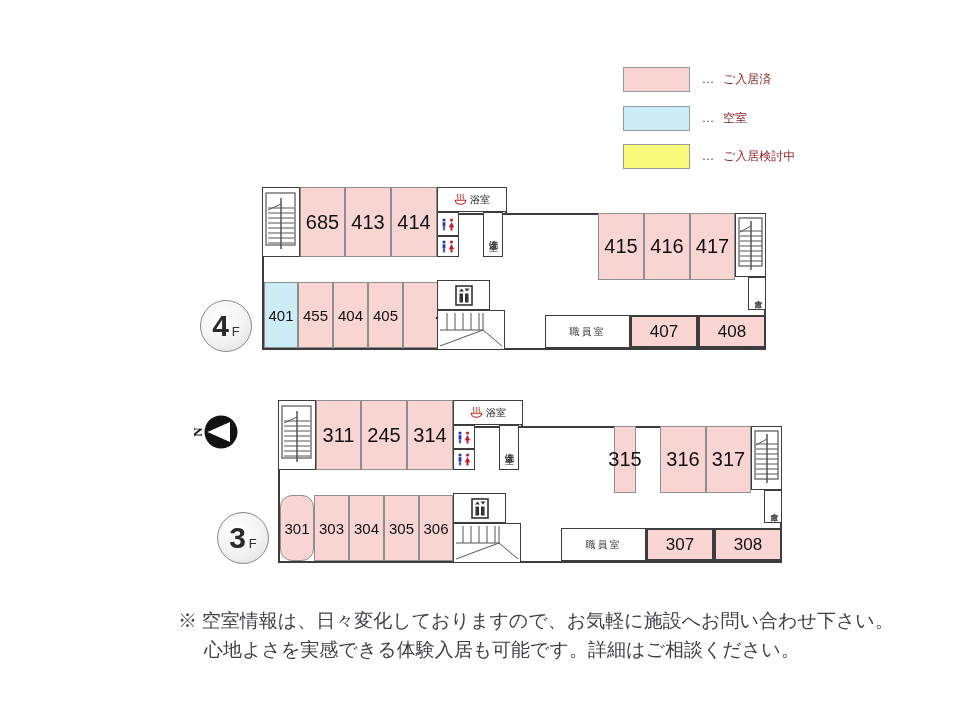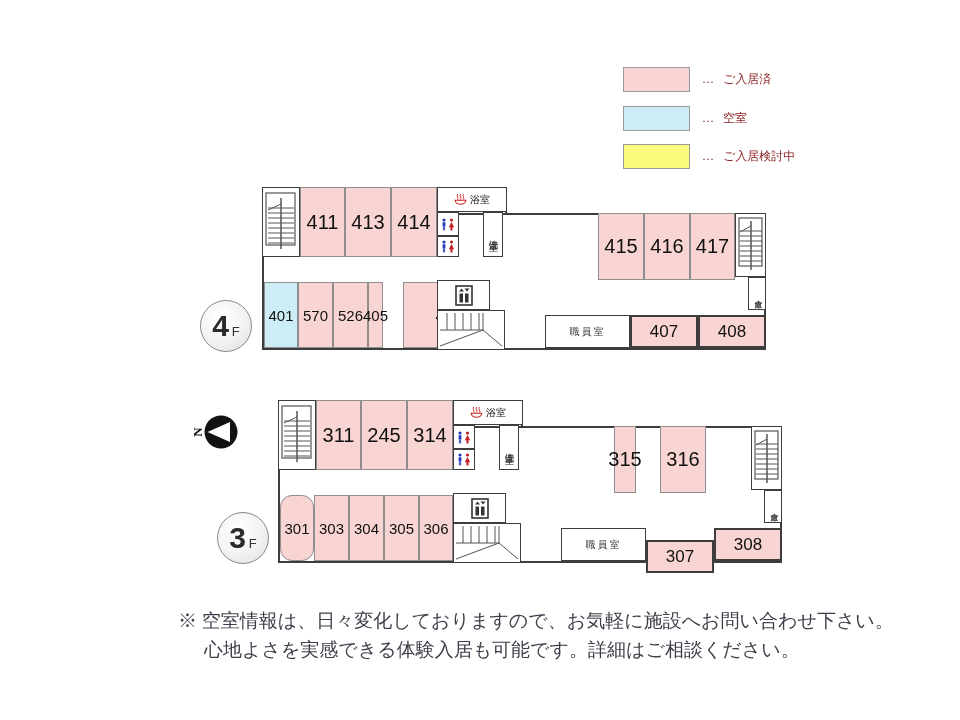--- a/index.html
+++ b/index.html
@@ -85,21 +85,21 @@
           <line x1="3" y1="21" x2="29" y2="21"></line>
           <line x1="3" y1="26" x2="29" y2="26"></line>
           <line x1="3" y1="31" x2="29" y2="31"></line>
           <line x1="3" y1="36" x2="29" y2="36"></line>
           <line x1="3" y1="41" x2="29" y2="41"></line>
           <line x1="3" y1="46" x2="29" y2="46"></line>
           <line x1="3" y1="51" x2="29" y2="51"></line>
         </svg>
     </div>
 
-    <div class="room big" style="left: 38px; top: 0px; width: 45px; height: 70px; background: rgb(248, 213, 210);">411</div>
+    <div class="room big" style="left: 38px; top: 0px; width: 45px; height: 70px; background: rgb(248, 213, 210);">685</div>
     <div class="room big" style="left: 83px; top: 0px; width: 46px; height: 70px; background: rgb(248, 213, 210);">413</div>
     <div class="room big" style="left: 129px; top: 0px; width: 46px; height: 70px; background: rgb(248, 213, 210);">414</div>
 
     <div class="fbox bath" style="left:175px;top:0;width:70px;height:25px">
       <span><svg width="13" height="12" viewBox="0 0 13 12" fill="none" stroke="#c62222">
             <path d="M1.2 7.3 a5.3 4 0 0 0 10.6 0 z" stroke-width="1.1"></path>
             <path d="M3.6 1 q-0.9 1.6 0 3 q0.9 1.4 0 2.6" stroke-width="0.9"></path>
             <path d="M6.5 1 q-0.9 1.6 0 3 q0.9 1.4 0 2.6" stroke-width="0.9"></path>
             <path d="M9.4 1 q-0.9 1.6 0 3 q0.9 1.4 0 2.6" stroke-width="0.9"></path>
           </svg></span>
@@ -148,23 +148,23 @@
           <line x1="2" y1="24" x2="24" y2="24"></line>
           <line x1="2" y1="29" x2="24" y2="29"></line>
           <line x1="2" y1="34" x2="24" y2="34"></line>
           <line x1="2" y1="39" x2="24" y2="39"></line>
           <line x1="2" y1="44" x2="24" y2="44"></line>
         </svg>
     </div>
     <div class="fbox vtext stor" style="left:486px;top:90px;width:18px;height:33px">倉庫</div>
 
     <div class="room small" style="left: 2px; top: 95px; width: 34px; height: 66px; background: rgb(205, 237, 246);">401</div>
-    <div class="room small" style="left: 36px; top: 95px; width: 35px; height: 66px; background: rgb(248, 213, 210);">570</div>
-    <div class="room small" style="left: 71px; top: 95px; width: 35px; height: 66px; background: rgb(248, 213, 210);">526</div>
-    <div class="room small" style="left: 106px; top: 95px; width: 15px; height: 66px; background: rgb(248, 213, 210);">405</div>
+    <div class="room small" style="left: 36px; top: 95px; width: 35px; height: 66px; background: rgb(248, 213, 210);">455</div>
+    <div class="room small" style="left: 71px; top: 95px; width: 35px; height: 66px; background: rgb(248, 213, 210);">404</div>
+    <div class="room small" style="left: 106px; top: 95px; width: 35px; height: 66px; background: rgb(248, 213, 210);">405</div>
     <div class="room small" style="left: 141px; top: 95px; width: 34px; height: 66px; background: rgb(248, 213, 210); padding-left: 44px;">406</div>
 
     <div class="fbox" style="left:175px;top:93px;width:53px;height:30px">
       <svg width="18" height="21" viewBox="0 0 18 21">
           <rect x="1" y="1" width="16" height="19" fill="#fff" stroke="#333" stroke-width="1.6"></rect>
           <path d="M4 6.5 L9 6.5 L6.5 3.5 Z" fill="#333"></path>
           <path d="M9.5 3.5 L14.5 3.5 L12 6.5 Z" fill="#333"></path>
           <rect x="4.5" y="8.5" width="3.5" height="9" fill="#333"></rect>
           <rect x="10" y="8.5" width="3.5" height="9" fill="#333"></rect>
         </svg>
@@ -259,20 +259,21 @@
           <g fill="#c61f1f">
             <circle cx="11.5" cy="2" r="1.6"></circle>
             <path d="M11.5 4 l2.7 5.2 h-1.7 v3.3 h-2 V9.2 h-1.7 z"></path>
           </g>
         </svg>
     </div>
     <div class="fbox vtext" style="left:221px;top:25px;width:20px;height:45px">洗濯室</div>
 
     <div class="room big" style="left: 336px; top: 26px; width: 22px; height: 67px; background: rgb(248, 213, 210);">315</div>
     <div class="room big" style="left: 382px; top: 26px; width: 46px; height: 67px; background: rgb(248, 213, 210);">316</div>
+    <div class="room big" style="left: 428px; top: 26px; width: 45px; height: 67px; background: rgb(248, 213, 210);">317</div>
     <div class="fbox" style="left:473px;top:26px;width:31px;height:64px">
       <svg width="26" height="56" viewBox="0 0 26 56" stroke="#555" fill="none">
           <rect x="1" y="1" width="23" height="48" stroke-width="1.2"></rect>
           <line x1="13" y1="4" x2="13" y2="53" stroke-width="1.5"></line>
           <line x1="2" y1="15" x2="13" y2="9"></line>
           <line x1="2" y1="14" x2="24" y2="14"></line>
           <line x1="2" y1="19" x2="24" y2="19"></line>
           <line x1="2" y1="24" x2="24" y2="24"></line>
           <line x1="2" y1="29" x2="24" y2="29"></line>
           <line x1="2" y1="34" x2="24" y2="34"></line>
@@ -305,21 +306,21 @@
           <line x1="32" y1="1" x2="32" y2="18"></line>
           <line x1="40" y1="1" x2="40" y2="18"></line>
           <line x1="1" y1="18" x2="44" y2="18"></line>
           <line x1="44" y1="18" x2="44" y2="1"></line>
           <line x1="1" y1="34" x2="44" y2="18"></line>
           <line x1="44" y1="18" x2="63" y2="34"></line>
         </svg>
     </div>
 
     <div class="fbox staff" style="left:283px;top:128px;width:85px;height:33px">職員室</div>
-    <div class="room mid dark" style="left: 368px; top: 140px; width: 68px; height: 33px; background: rgb(248, 213, 210);">307</div>
+    <div class="room mid dark" style="left: 368px; top: 128px; width: 68px; height: 33px; background: rgb(248, 213, 210);">307</div>
     <div class="room mid dark" style="left: 436px; top: 128px; width: 68px; height: 33px; background: rgb(248, 213, 210);">308</div>
   </div>
 
   <div class="footer" style="left:178px;top:606px">
     <div class="fl1">※ 空室情報は、日々変化しておりますので、お気軽に施設へお問い合わせ下さい。</div>
     <div class="fl2">心地よさを実感できる体験入居も可能です。詳細はご相談ください。</div>
   </div>
 
 </div>
 

